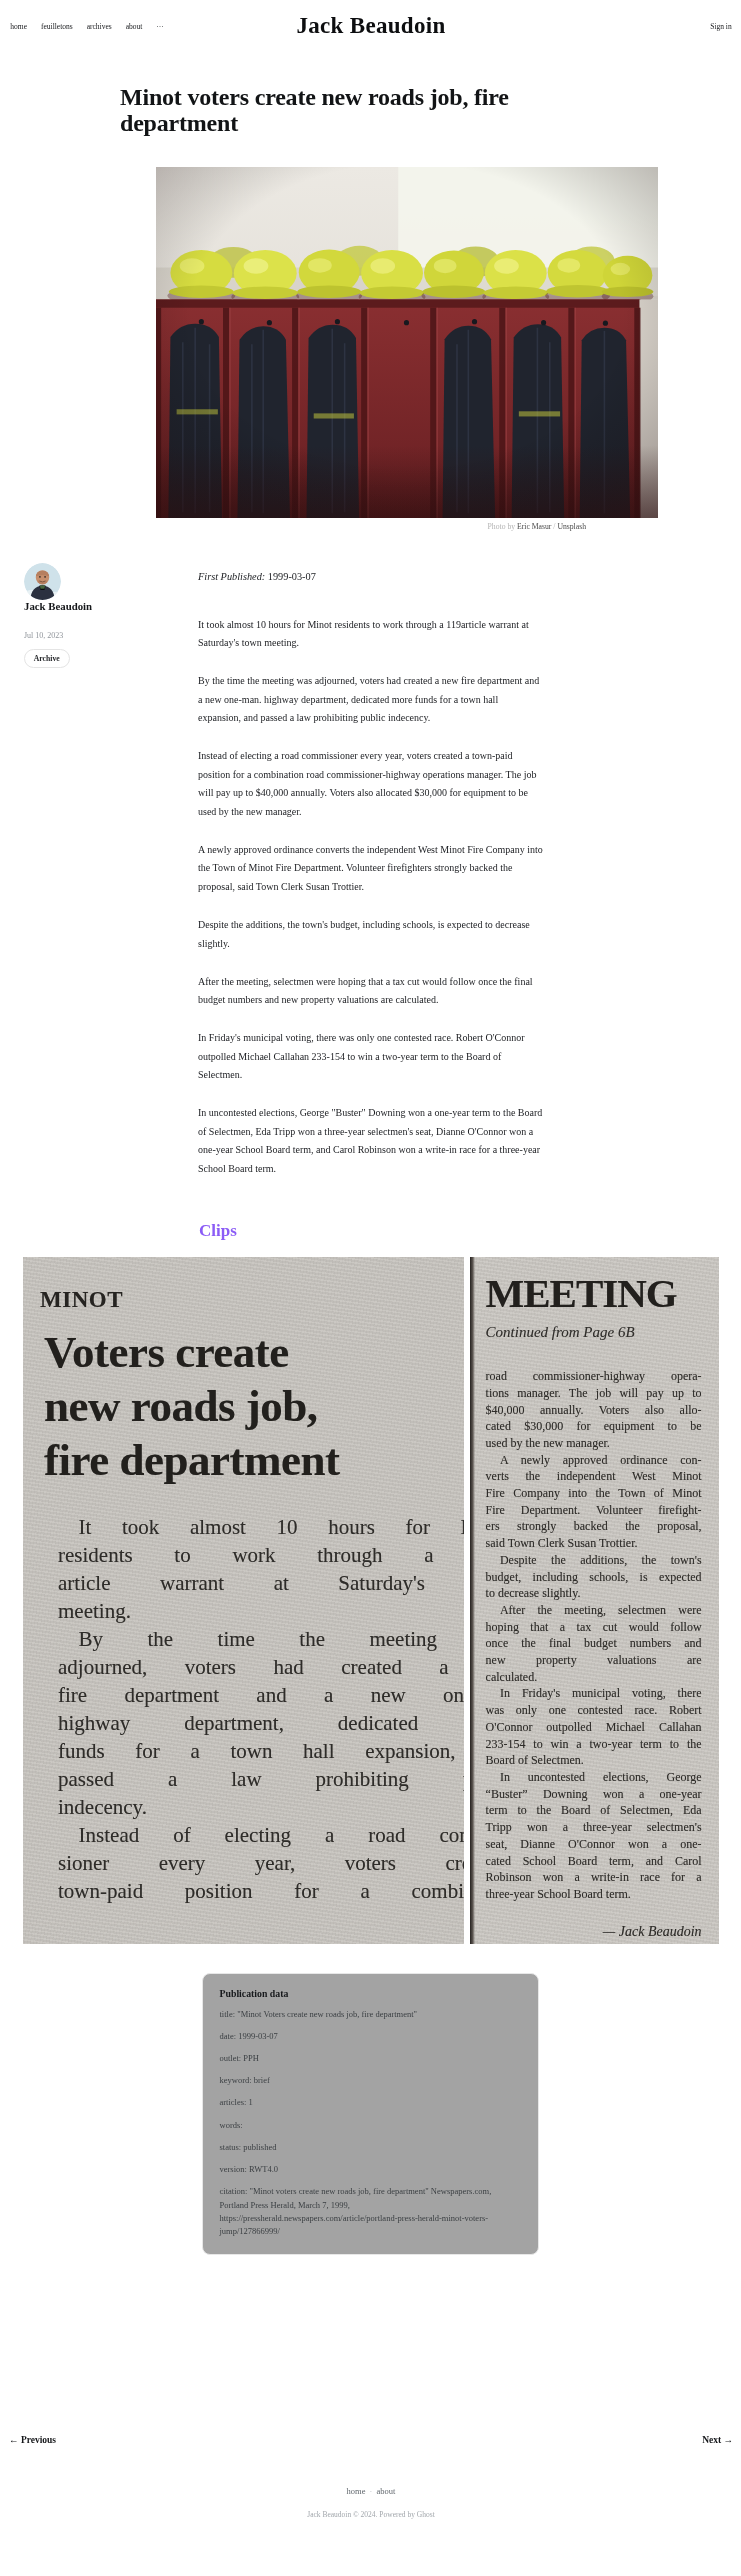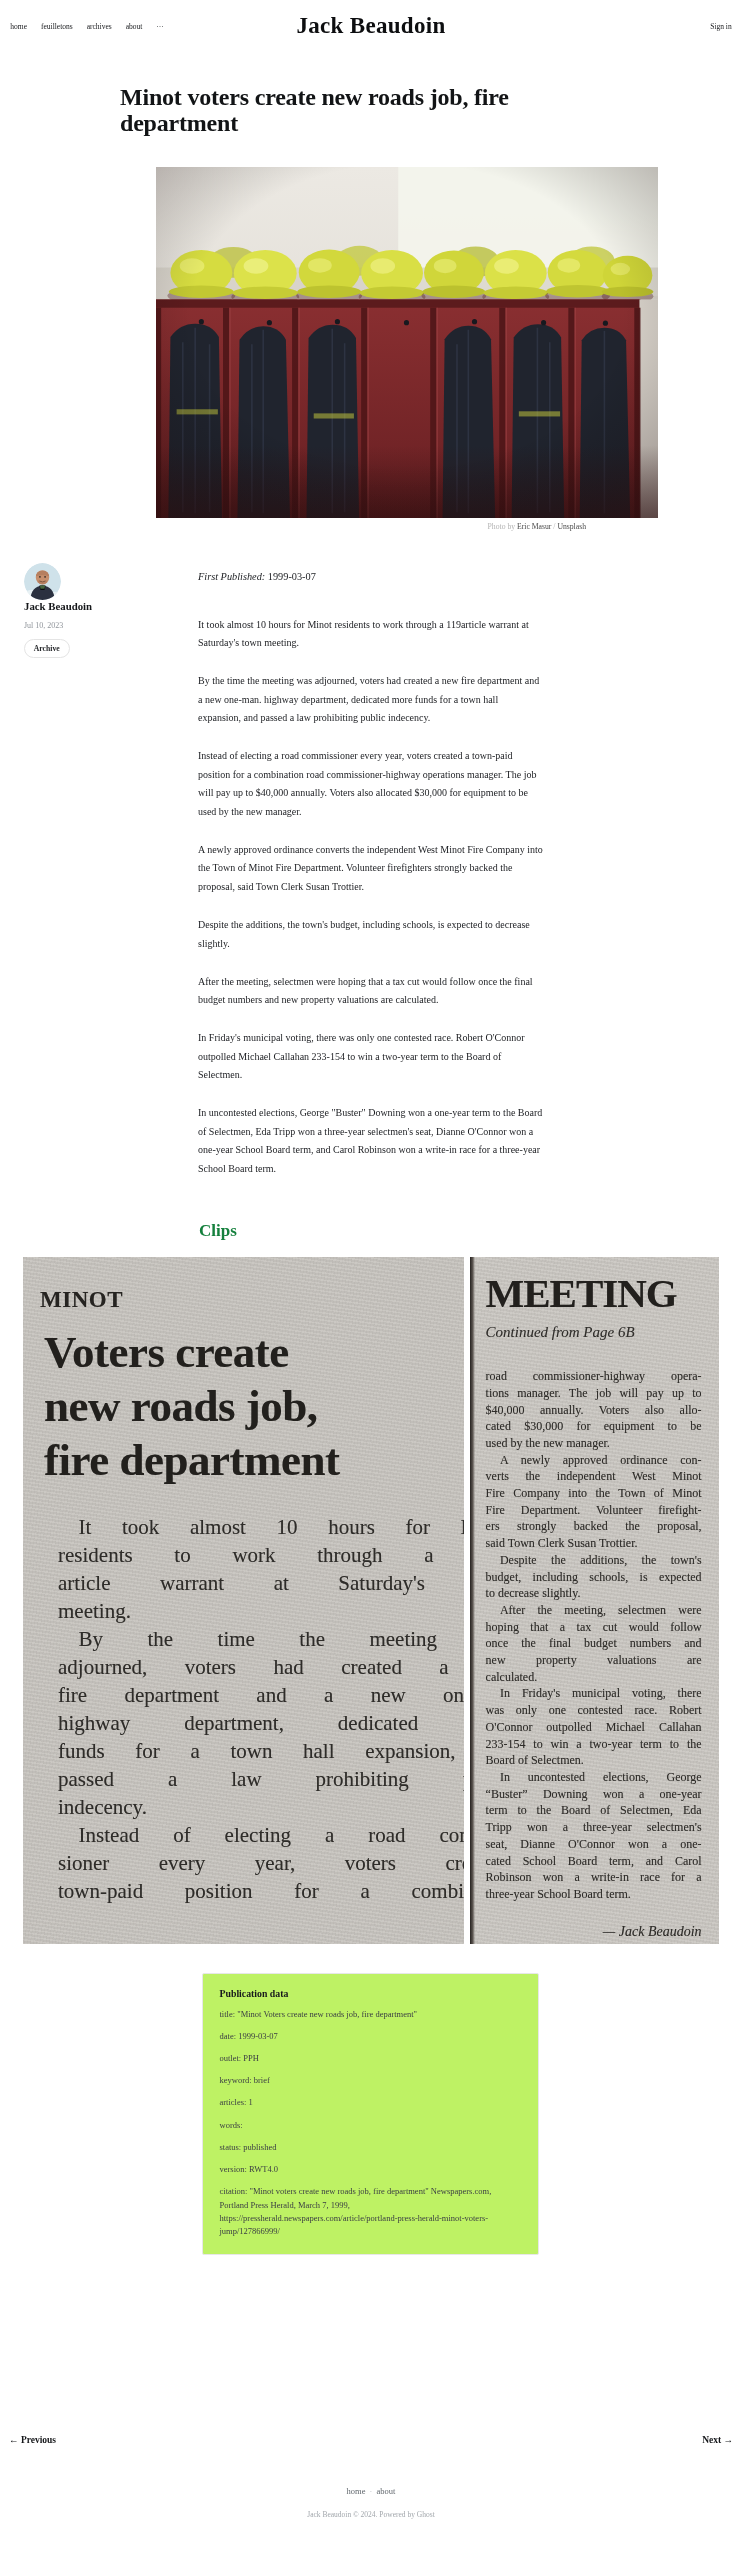--- a/index.html
+++ b/index.html
@@ -24,31 +24,31 @@
   .hero-img{width:502px;height:351px;overflow:hidden;background:#7c2628;}
   .hero-img svg{display:block;}
   .hero-caption{margin-top:4.6px;text-align:right;font-size:7.7px;color:#b3b3b3;}
   .cap-link{color:#4a4a4a;}
 
   
   .post-content{position:relative;margin-top:37px;}
   .byline{position:absolute;left:24px;top:-5.2px;width:155px;}
   .avatar{width:37px;height:37px;border-radius:50%;overflow:hidden;display:block;}
   .author-name{margin-top:8.2px;font-size:10.8px;font-weight:700;color:#15171a;}
-  .post-date{margin-top:9px;font-size:8px;color:#90959b;}
+  .post-date{margin-top:19px;font-size:8px;color:#90959b;}
   .tag-pill{display:inline-block;margin-top:8.8px;padding:4.1px 8.8px;border:0.5px solid #e4e4e4;
             border-radius:10.3px;font-size:7.7px;font-weight:700;color:#26282b;background:#fff;}
   .article-body{margin-left:198px;width:345px;}
   .first-pub{margin:0 0 29px;font-size:10.3px;line-height:18.5px;color:#1c1e22;}
   .first-pub em{font-style:italic;}
   .body-p{margin:0 0 19.6px;font-size:10px;line-height:18.5px;color:#1c1e22;}
   .body-p:last-child{margin-bottom:0;}
 
   
-  .clips-heading{margin:43px 0 0 199px;font-size:17px;line-height:20.6px;font-weight:700;color:#15803d;}
+  .clips-heading{margin:43px 0 0 199px;font-size:17px;line-height:20.6px;font-weight:700;color:#8b5cf6;}
   .gallery{margin:15.5px 0 0 23px;width:696px;height:687px;display:flex;gap:6.2px;}
   .clip{position:relative;overflow:hidden;margin:0;height:687px;
         color:#2e2c29;text-shadow:0 0 0.5px rgba(50,46,42,.35);
         background-color:#c8c5c0;
         background-image:repeating-linear-gradient(8deg,rgba(255,255,255,.05) 0 1.5px,rgba(0,0,0,.035) 1.5px 3.6px),
                          repeating-linear-gradient(98deg,rgba(110,104,96,.05) 0 1px,rgba(255,255,255,0) 1px 3.1px);}
   .clip-left{width:441px;padding:30px 0 0 17px;box-sizing:border-box;}
   .clip-right{width:249px;padding:14.4px 13.4px 0 15.5px;box-sizing:border-box;background-color:#cbc8c3;}
   .torn-edge{position:absolute;left:0;top:0;bottom:0;width:5.2px;
              background:linear-gradient(90deg,#262220 0%,#5c5651 55%,rgba(92,86,81,0) 100%);}
@@ -61,21 +61,21 @@
   .np-continued{margin-top:9.3px;font-size:15px;font-style:italic;color:#312f2c;}
   .np-body-right{margin-top:27px;width:216px;}
   .np-body-right .np-line{font-size:12px;line-height:16.7px;white-space:nowrap;}
   .np-line.j{text-align:justify;text-align-last:justify;white-space:normal;}
   .np-body-left .np-line.ind{text-indent:20.6px;}
   .np-body-right .np-line.ind{text-indent:14.4px;}
   .np-line.sig{margin-top:21.6px;text-align:right;text-align-last:right;font-style:italic;font-size:14px;}
 
   
   .pub-card{margin:29px 0 0 202px;width:337px;box-sizing:border-box;border:0.5px solid #e7e7e7;
-            border-radius:2px;padding:13.4px 16.5px 15.5px;background:#bef264;}
+            border-radius:8px;padding:13.4px 16.5px 15.5px;background:#a3a3a3;}
   .pub-heading{margin:0;font-size:9.8px;font-weight:700;color:#17191c;}
   .pub-line{margin:8.8px 0 0;font-size:8.5px;line-height:13.4px;color:#3c4044;overflow-wrap:anywhere;}
 
   
   .post-nav{margin-top:180px;display:flex;justify-content:space-between;padding:0 9px;}
   .post-nav a{font-size:9.5px;font-weight:600;color:#15171a;}
 
   
   .site-footer{margin-top:41px;text-align:center;}
   .footer-links{font-size:8.5px;color:#62686e;}

